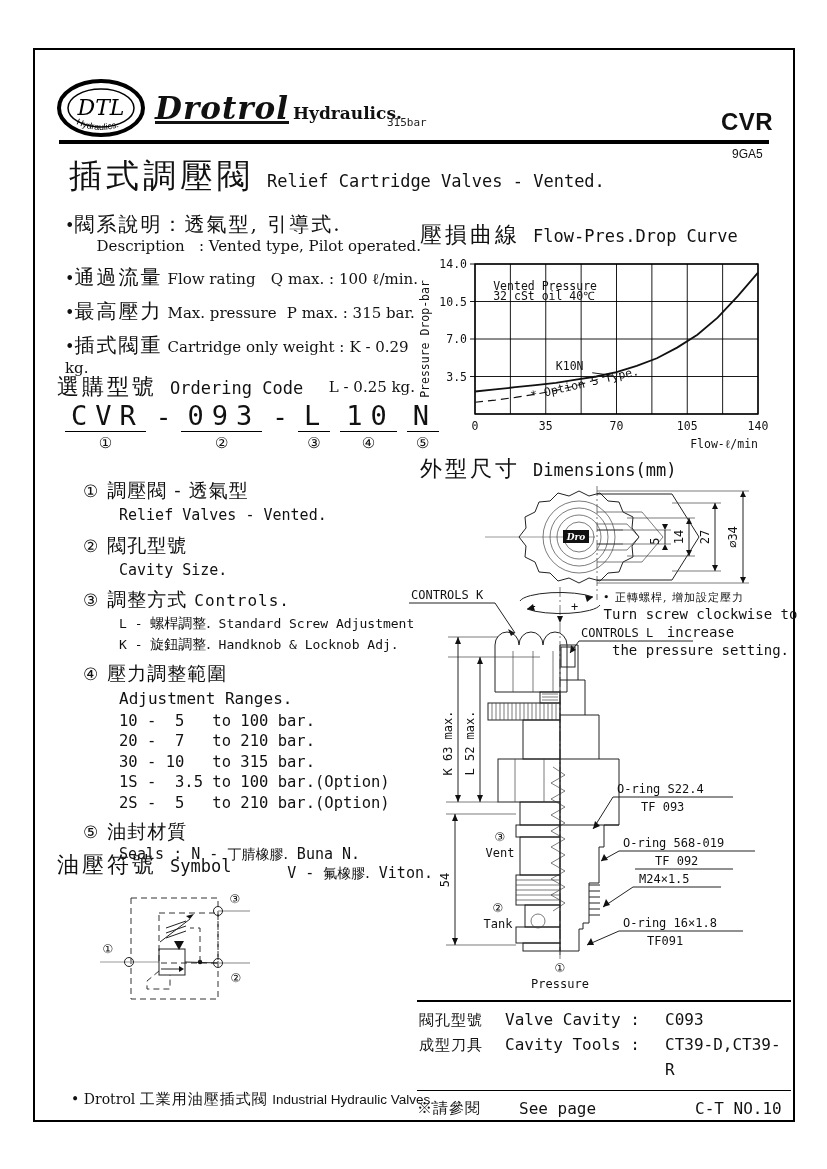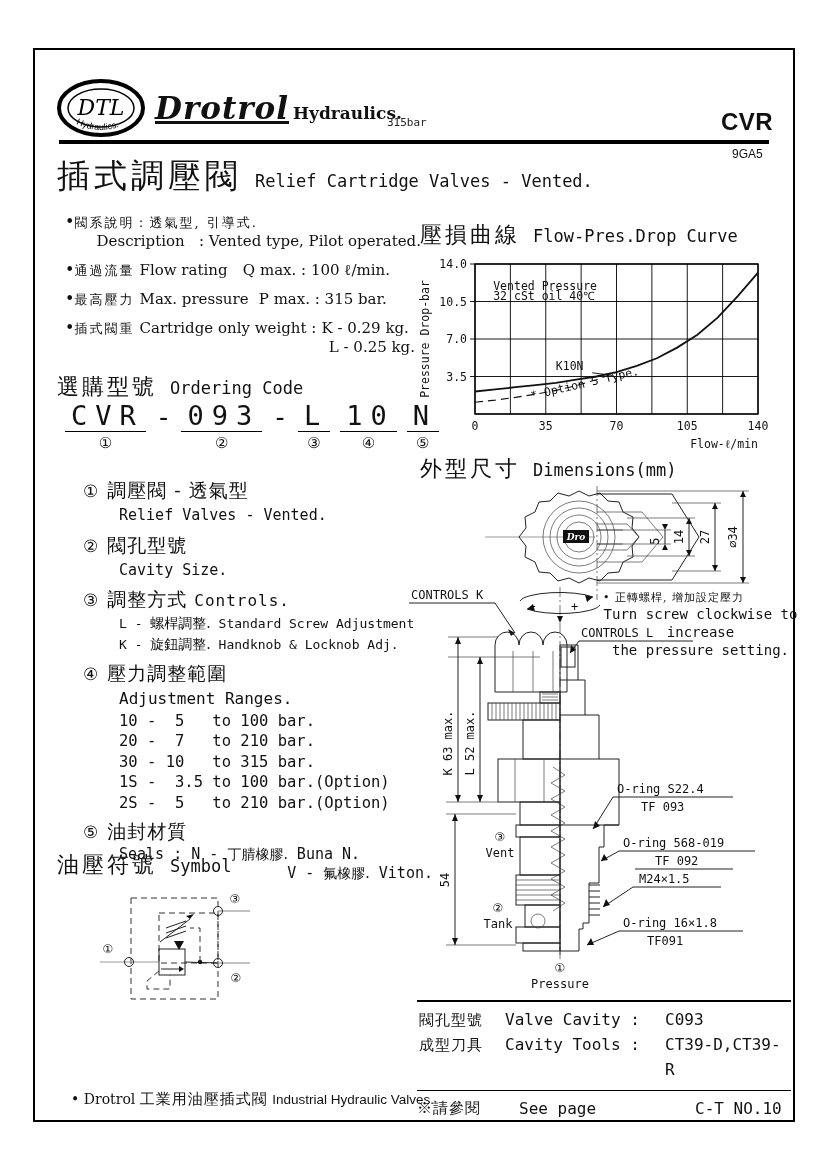--- a/index.html
+++ b/index.html
@@ -16,21 +16,21 @@
   .rating { font-size:11px; color:#222; }
   .series { font-size:24px; font-weight:bold; letter-spacing:0.5px; }
   .pagecode { font-size:12px; }
   .header-rule { height:4px; background:#000; }
 
   .doc-title-zh { font-size:33px; letter-spacing:4px; }
   .doc-title-en { font-size:17px; margin-left:8px; }
 
   
   .spec { margin-bottom:9px; line-height:1.25; }
-  .spec .lbl { font-size:13px; letter-spacing:2px; }
+  .spec .lbl { font-size:20px; letter-spacing:2px; }
   .spec .en { font-size:15px; }
   .spec .sub { margin-left:22px; font-size:15px;text-align:right; }
   .bullet { font-size:16px; }
 
   .sec-head-zh { font-size:22px; letter-spacing:3px; }
   .sec-head-en { font-size:17px; margin-left:8px; }
 
   
   #ordering-code { display:flex; align-items:flex-start; gap:10px; }
   .code-seg { display:flex; flex-direction:column; align-items:center; }
@@ -92,21 +92,21 @@
     </text>
   </svg>
   <div class="abs" style="left:120px; top:40px; white-space:nowrap;">
     <span class="brand-name">Drotrol</span><span class="brand-suffix">Hydraulics.</span>
   </div>
   <div class="abs rating mono" style="left:352px; top:66px;">315bar</div>
   <div class="abs series sans" style="left:686px; top:58px;">CVR</div>
   <div class="abs header-rule" style="left:24px; top:90px; width:710px;"></div>
   <div class="abs pagecode sans" style="left:697px; top:97px;">9GA5</div>
 
-  <div class="abs" style="left:22px; top:104px; white-space:nowrap;text-align:center;">
+  <div class="abs" style="left:34px; top:104px; white-space:nowrap;text-align:center;">
     <span class="doc-title-zh zh">插式調壓閥</span>
     <span class="doc-title-en mono">Relief Cartridge Valves - Vented.</span>
   </div>
 
   <div class="abs" style="left:30px; top:162px; width:356px;">
     <div class="spec">
       <span class="bullet">•</span><span class="lbl zh">閥系說明：透氣型, 引導式.</span>
       <div class="sub"><span>Description</span>&nbsp;&nbsp;
         <span>: Vented type, Pilot operated.</span></div>
     </div>

